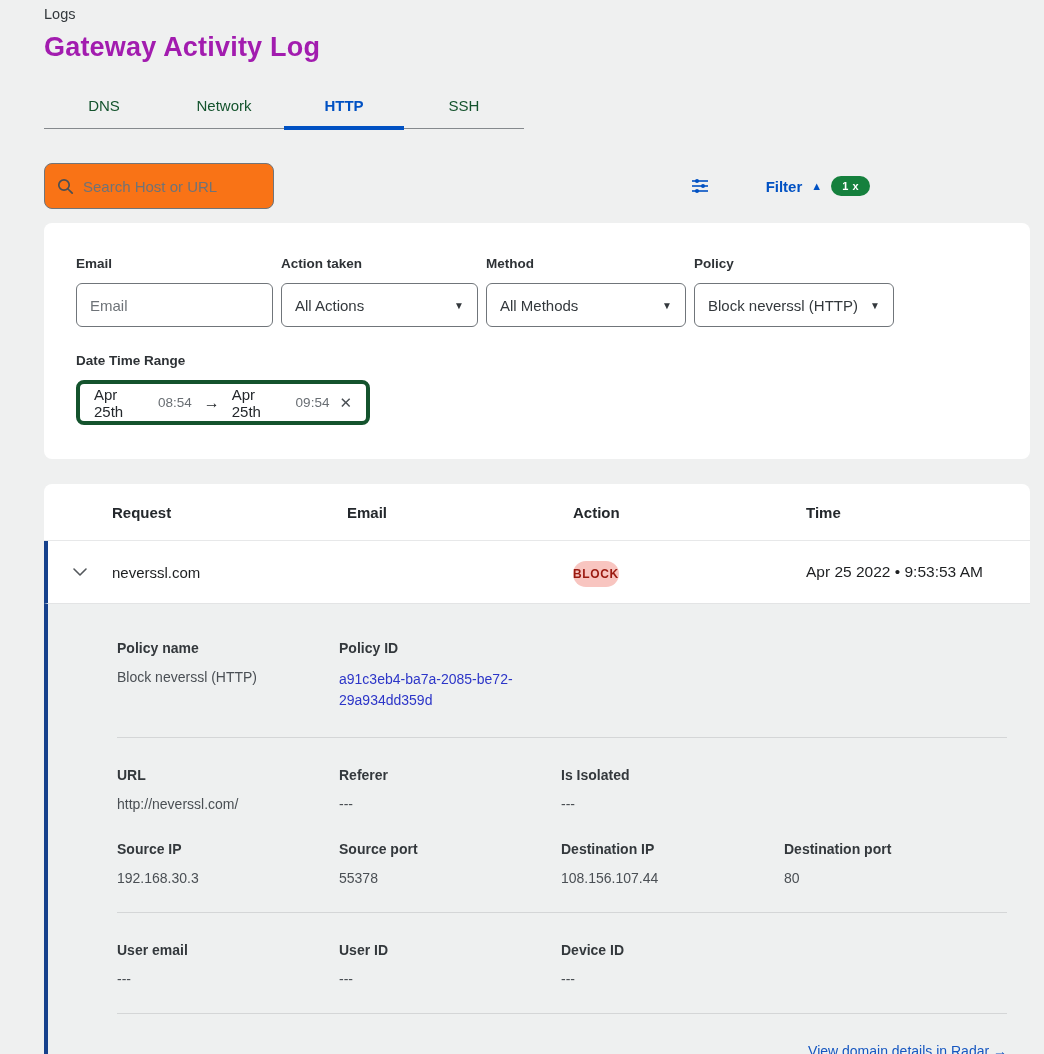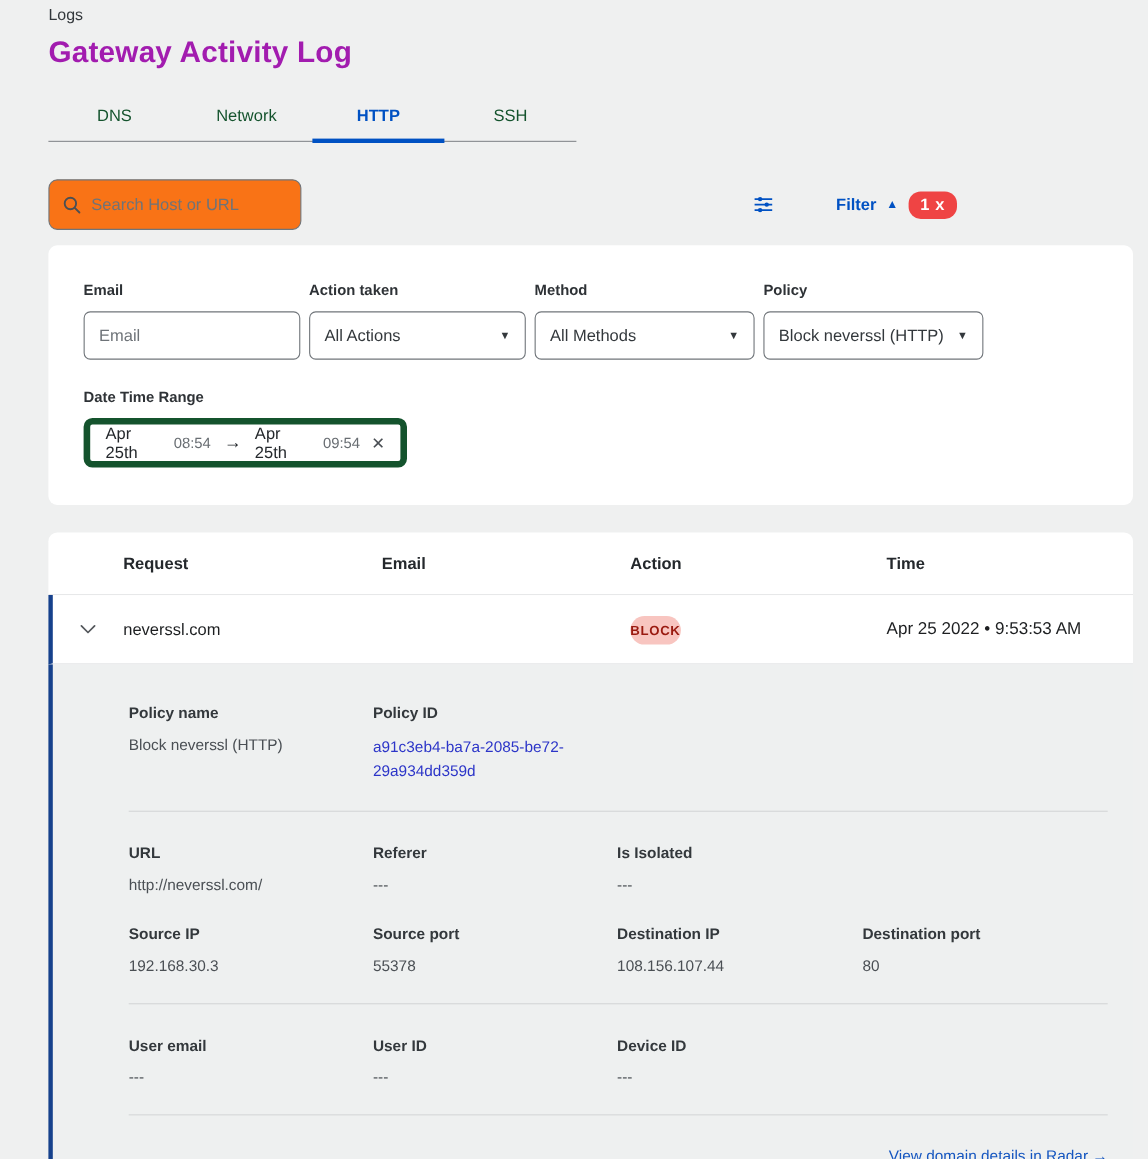--- a/index.html
+++ b/index.html
@@ -35,21 +35,21 @@
   }
   .search-box input {
     border:none; outline:none; flex:1; font-size:15px; color:#33383c;
     font-family:"Liberation Sans",sans-serif; background:transparent;
   }
   .search-box input::placeholder { color:#6e7378; }
   .filter-group { display:flex; align-items:center; gap:9px; }
   .filter-label { color:#0051c3; font-size:15px; font-weight:700; cursor:pointer;margin-left:48px; }
   .filter-caret { color:#0051c3; font-size:11px; line-height:1; cursor:pointer; }
   .filter-badge {
-    background:#ef4444; color:#fff; border-radius:11px; font-size:15px; font-weight:700;
+    background:#15803d; color:#fff; border-radius:11px; font-size:11px; font-weight:700;
     padding:4px 11px; letter-spacing:.5px; cursor:pointer;
   }
 
   
   .filter-card {
     background:#fff; border-radius:8px; margin-top:14px; width:986px;
     padding: 33px 32px 34px 32px;
   }
   .filter-row { display:flex; gap:12px; }
   .field { width:197px; }
@@ -62,21 +62,21 @@
   .text-input input {
     border:none; outline:none; width:100%; font-size:15px; color:#33383c;
     font-family:"Liberation Sans",sans-serif;
   }
   .text-input input::placeholder { color:#6e7378; }
   .select { justify-content:space-between; cursor:pointer; }
   .select .caret { font-size:10px; color:#33383c; }
   .wide { width:200px; }
   .date-block { margin-top:26px; }
   .date-range {
-    width:294px; height:45px; border:6px solid #14532d; border-radius:8px; background:#fff;
+    width:294px; height:45px; border:4px solid #14532d; border-radius:8px; background:#fff;
     display:flex; align-items:center; padding:0 14px; gap:10px; font-size:15px;
   }
   .date-part { color:#24282c; }
   .time-part { color:#696e73; font-size:13.5px; }
   .range-arrow { color:#24282c; font-size:16px; padding:0 2px; }
   .range-clear { margin-left:auto; color:#4a4f54; font-size:15px; cursor:pointer; }
 
   
   .table-wrap { margin-top:25px; width:986px; }
   .thead {

